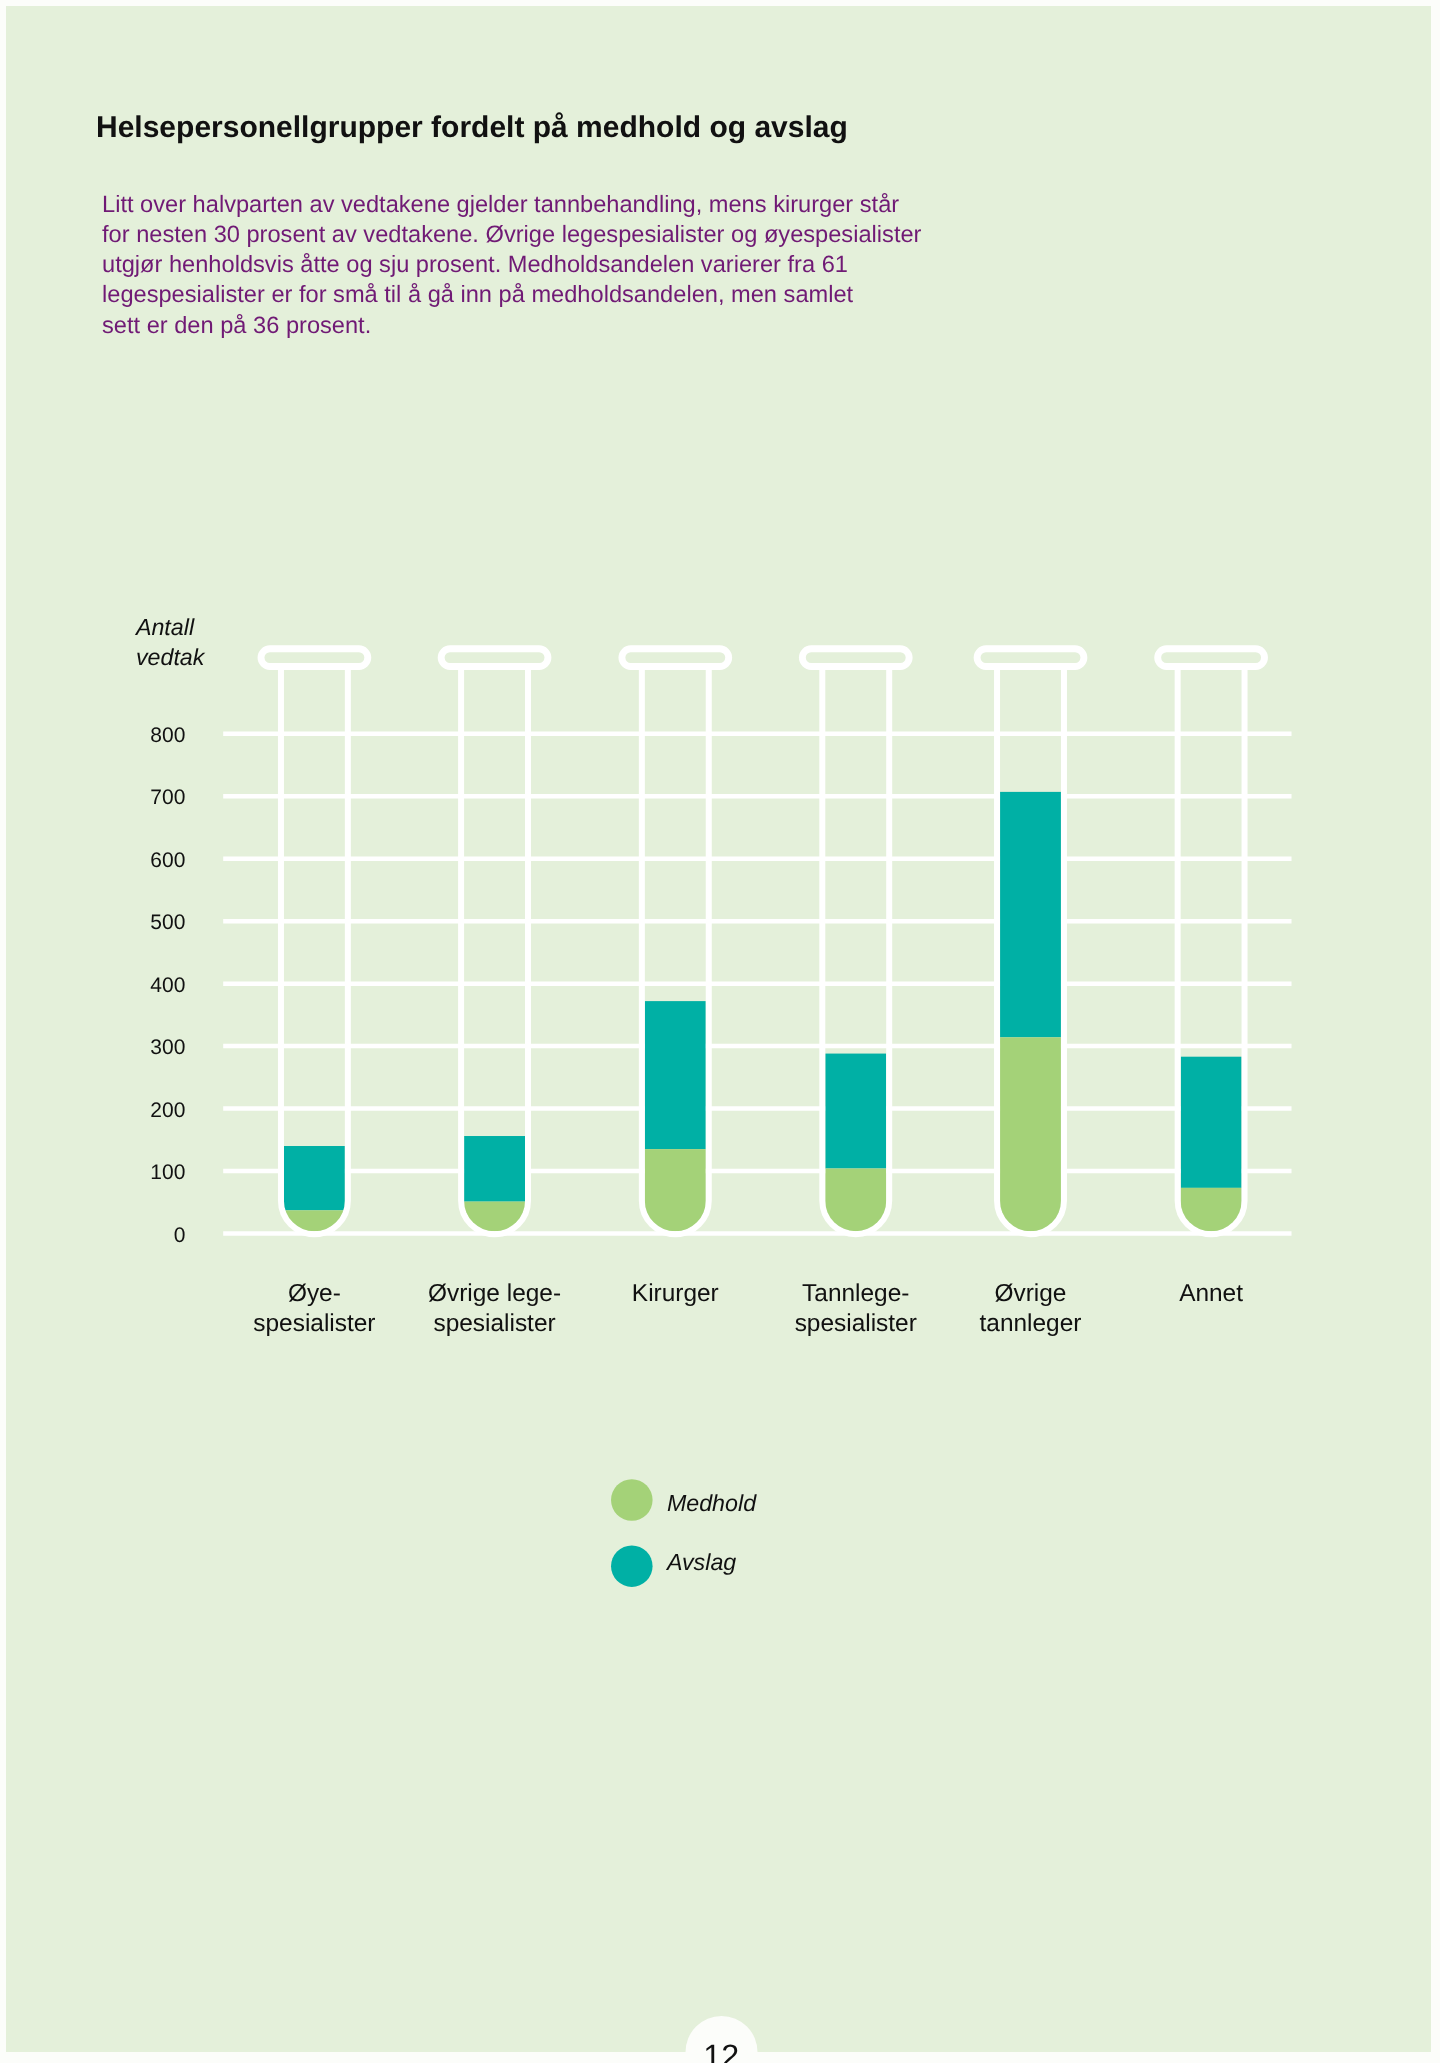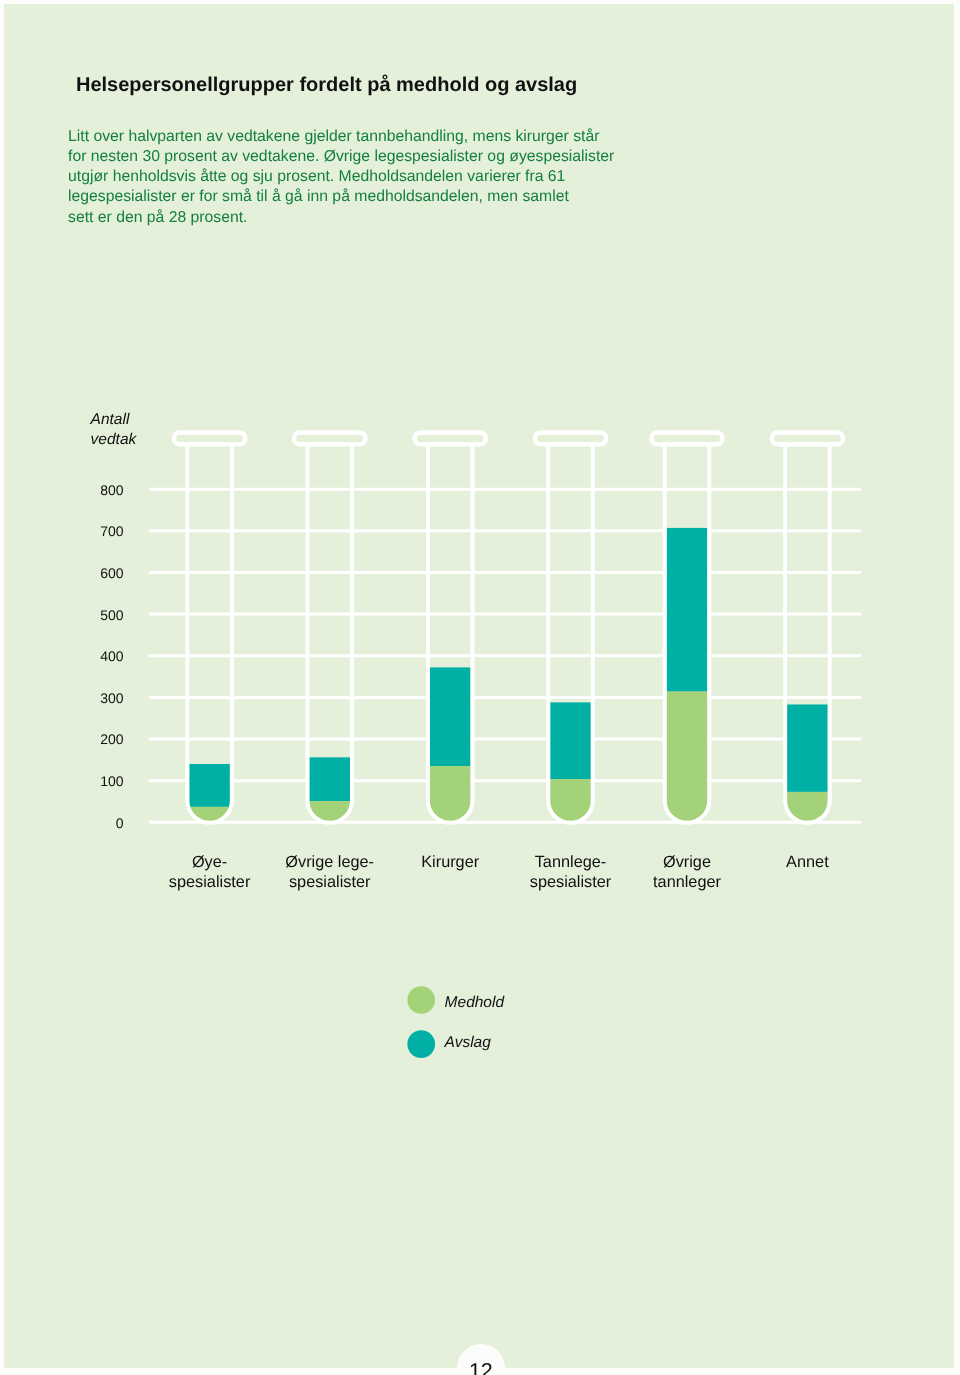--- a/index.html
+++ b/index.html
@@ -1,38 +1,38 @@
 <!DOCTYPE html>
 <html><head>
 <meta charset="utf-8">
 <style>
   html,body{margin:0;padding:0;}
   body{width:960px;height:1375px;background:#fcfdfa;font-family:"Liberation Sans",sans-serif;overflow:hidden;-webkit-font-smoothing:antialiased;text-rendering:geometricPrecision;}
   .page{position:absolute;left:4px;top:4px;width:950px;height:1364px;background:#e4f0da;overflow:hidden;}
-  .title{position:absolute;left:72px;top:69.5px;font-size:20px;font-weight:bold;color:#111111;white-space:nowrap;}
-  .body-text{position:absolute;left:64px;top:123px;width:600px;font-size:15.75px;line-height:20.16px;white-space:nowrap;color:#15803d;}
+  .title{position:absolute;left:60px;top:69.5px;font-size:20px;font-weight:bold;color:#111111;white-space:nowrap;}
+  .body-text{position:absolute;left:64px;top:123px;width:600px;font-size:15.75px;line-height:20.16px;white-space:nowrap;color:#701a75;}
   .chart-svg{position:absolute;left:0;top:0;}
   .ylabel{font-style:italic;font-size:15.5px;fill:#111111;}
   .ytick{font-size:14px;fill:#111111;text-anchor:end;}
   .xtick{font-size:16.3px;fill:#111111;text-anchor:middle;}
   .legend-label{font-style:italic;font-size:15.5px;fill:#111111;}
   .pagenum{position:absolute;left:456.8px;top:1343.5px;width:48.1px;height:48.1px;border-radius:24.05px;background:#fcfdfa;}
   .pagenum span{position:absolute;left:0;top:17px;width:48.1px;text-align:center;font-size:21.5px;color:#111111;line-height:21.5px;}
 </style>
 </head>
 <body>
 
 <div class="page">
   <div class="title">Helsepersonellgrupper fordelt på medhold og avslag</div>
   <div class="body-text">
     <div>Litt over halvparten av vedtakene gjelder tannbehandling, mens kirurger står</div>
     <div>for nesten 30 prosent av vedtakene. Øvrige legespesialister og øyespesialister</div>
     <div>utgjør henholdsvis åtte og sju prosent. Medholdsandelen varierer fra 61</div>
     <div>legespesialister er for små til å gå inn på medholdsandelen, men samlet</div>
-    <div>sett er den på 28 prosent.</div>
+    <div>sett er den på 36 prosent.</div>
   </div>
   <svg class="chart-svg" id="chart" width="950" height="1364">
     <g id="grid-layer">
         <line x1="144.8" y1="485.2" x2="857" y2="485.2" stroke="#ffffff" stroke-width="3"></line>
         <text x="119.60000000000001" y="490.59999999999997" class="ytick">800</text>
         <line x1="144.8" y1="526.8375" x2="857" y2="526.8375" stroke="#ffffff" stroke-width="3"></line>
         <text x="119.60000000000001" y="532.2375" class="ytick">700</text>
         <line x1="144.8" y1="568.475" x2="857" y2="568.475" stroke="#ffffff" stroke-width="3"></line>
         <text x="119.60000000000001" y="573.875" class="ytick">600</text>
         <line x1="144.8" y1="610.1125" x2="857" y2="610.1125" stroke="#ffffff" stroke-width="3"></line>

